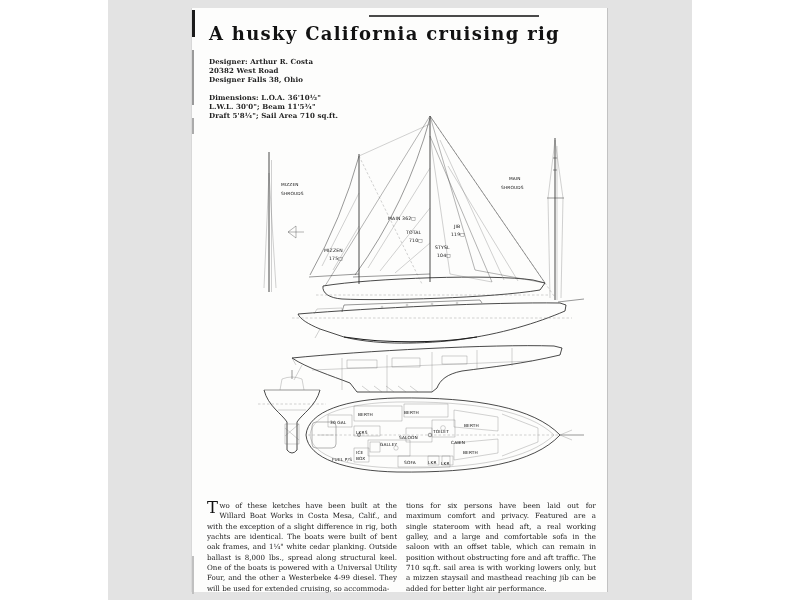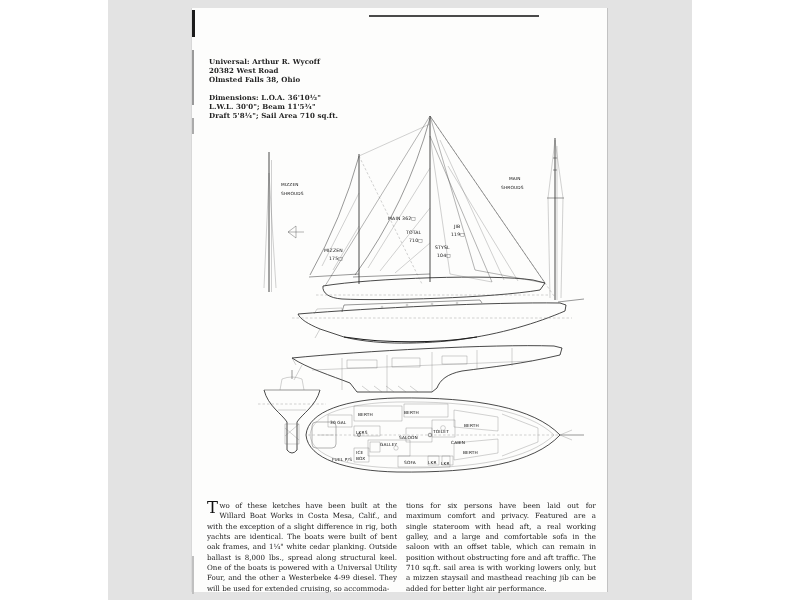--- a/index.html
+++ b/index.html
@@ -38,25 +38,26 @@
 
 <div class="backdrop"></div>
 
 <div class="page">
   <div class="tick t1"></div>
   <div class="tick t2"></div>
   <div class="tick t3"></div>
   <div class="tick t4"></div>
   <div class="scanline"></div>
 
+  <div class="title">A husky California cruising rig</div>
 
   <div class="meta designer">
-    <div>Universal: Arthur R. Wycoff</div>
+    <div>Designer: Arthur R. Costa</div>
     <div>20382 West Road</div>
-    <div>Olmsted Falls 38, Ohio</div>
+    <div>Designer Falls 38, Ohio</div>
   </div>
 
   <div class="meta dims">
     <div>Dimensions: L.O.A. 36'10½"</div>
     <div>L.W.L. 30'0"; Beam 11'5¾"</div>
     <div>Draft 5'8¼"; Sail Area 710 sq.ft.</div>
   </div>
 
   <svg class="drawing" width="415" height="584" viewBox="0 0 415 584">
 

